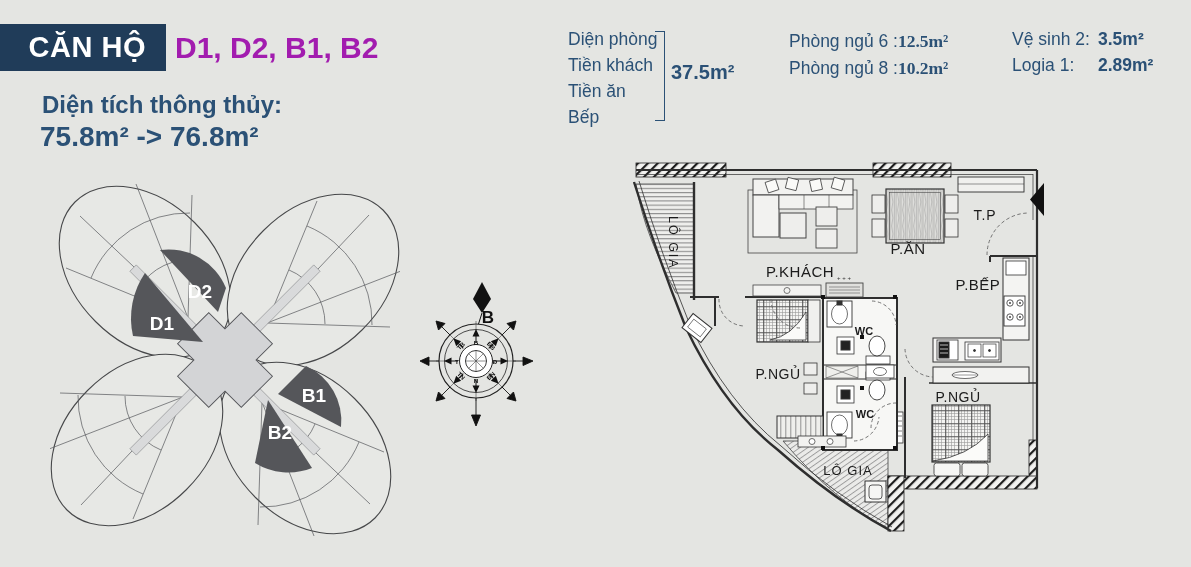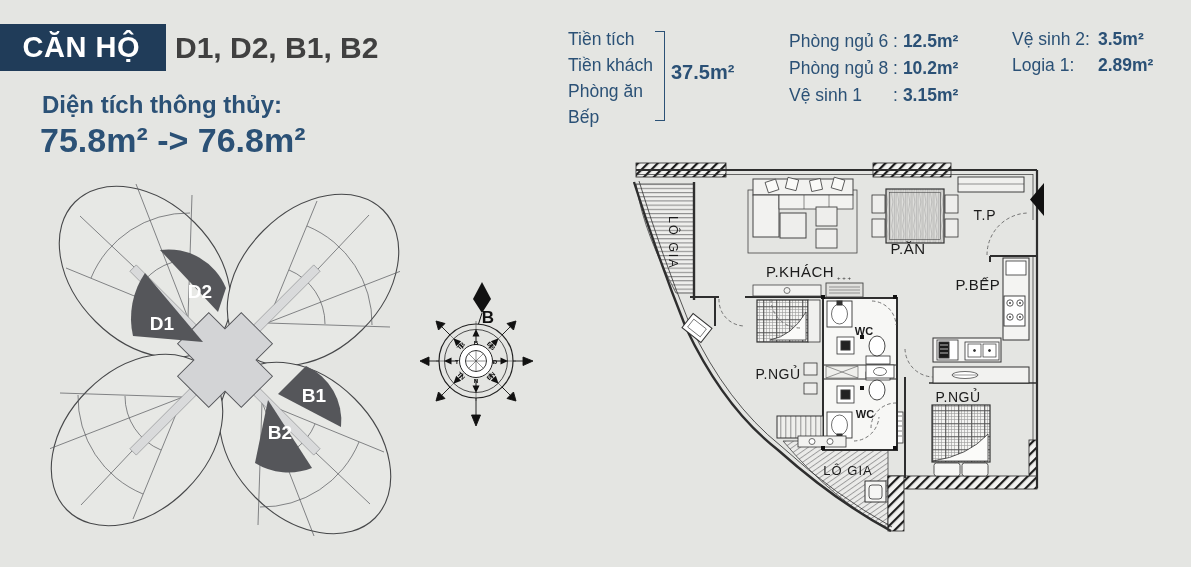--- a/index.html
+++ b/index.html
@@ -5,67 +5,66 @@
   html,body{margin:0;padding:0;}
   .stage{
     position:relative;width:1191px;height:567px;overflow:hidden;
     background:#e4e5e2;
     font-family:"Liberation Sans","DejaVu Sans",sans-serif;
     color:#2b5176;
   }
   .abs{position:absolute;}
   .title-box{
     left:0;top:24px;width:166px;height:47px;background:#203c59;
-    display:flex;align-items:center;justify-content:flex-end;padding-right:26px;
+    display:flex;align-items:center;justify-content:flex-end;padding-right:20px;
     box-sizing:border-box;color:#ffffff;font-size:29px;font-weight:700;letter-spacing:.5px;
   }
   .title-units{
     left:175px;top:24px;height:47px;display:flex;align-items:center;
-    font-size:30px;font-weight:700;color:#404040;
+    font-size:30px;font-weight:700;color:#a21caf;
   }
   .area-title{left:42px;top:91px;font-size:24px;font-weight:700;}
-  .area-range{left:40px;top:121px;font-size:34px;font-weight:700;}
+  .area-range{left:40px;top:121px;font-size:28px;font-weight:700;}
   .col{font-size:17.5px;line-height:26px;}
   .col1{left:568px;top:26px;}
   .bracket{left:655px;top:31px;width:9px;height:88px;
     border-top:1.6px solid #2b5176;border-right:1.6px solid #2b5176;border-bottom:1.6px solid #2b5176;}
   .col1-total{left:671px;top:61px;font-size:20px;font-weight:700;text-align:right;}
   .col2{left:789px;top:28px;line-height:27px;}
   .col2 .lab{display:inline-block;width:104px;}
-  .col2 .val{font-weight:700;margin-left:5px;}
+  .col2 .val{font-weight:700;font-family:Liberation Serif, serif;}
   .col3{left:1012px;top:26px;}
   .col3 .lab{display:inline-block;width:86px;}
   .col3 .val{font-weight:700;margin-top:20px;}
   svg text{font-family:"Liberation Sans","DejaVu Sans",sans-serif;}
 </style>
 </head>
 <body>
 
 <div class="stage">
 
   <div class="abs title-box">
     <span>CĂN HỘ</span>
   </div>
   <div class="abs title-units">D1, D2, B1, B2</div>
   <div class="abs area-title">Diện tích thông thủy:</div>
   <div class="abs area-range">75.8m² -&gt; 76.8m²</div>
 
   <div class="abs col col1">
-    <div>Tiền tích</div>
+    <div>Diện phòng</div>
     <div>Tiền khách</div>
-    <div>Phòng ăn</div>
+    <div>Tiền ăn</div>
     <div>Bếp</div>
   </div>
   <div class="abs bracket"></div>
   <div class="abs col1-total">37.5m²</div>
 
   <div class="abs col col2">
     <div><span class="lab">Phòng ngủ 6</span>:<span class="val">12.5m²</span></div>
     <div><span class="lab">Phòng ngủ 8</span>:<span class="val">10.2m²</span></div>
-    <div><span class="lab">Vệ sinh 1</span>:<span class="val">3.15m²</span></div>
   </div>
 
   <div class="abs col col3">
     <div><span class="lab">Vệ sinh 2:</span><span class="val">3.5m²</span></div>
     <div><span class="lab">Logia 1:</span><span class="val">2.89m²</span></div>
   </div>
 
   <svg class="abs" style="left:50px;top:178px;" width="350" height="360" viewBox="0 0 350 360">
     <defs>
       <g id="petalG">

